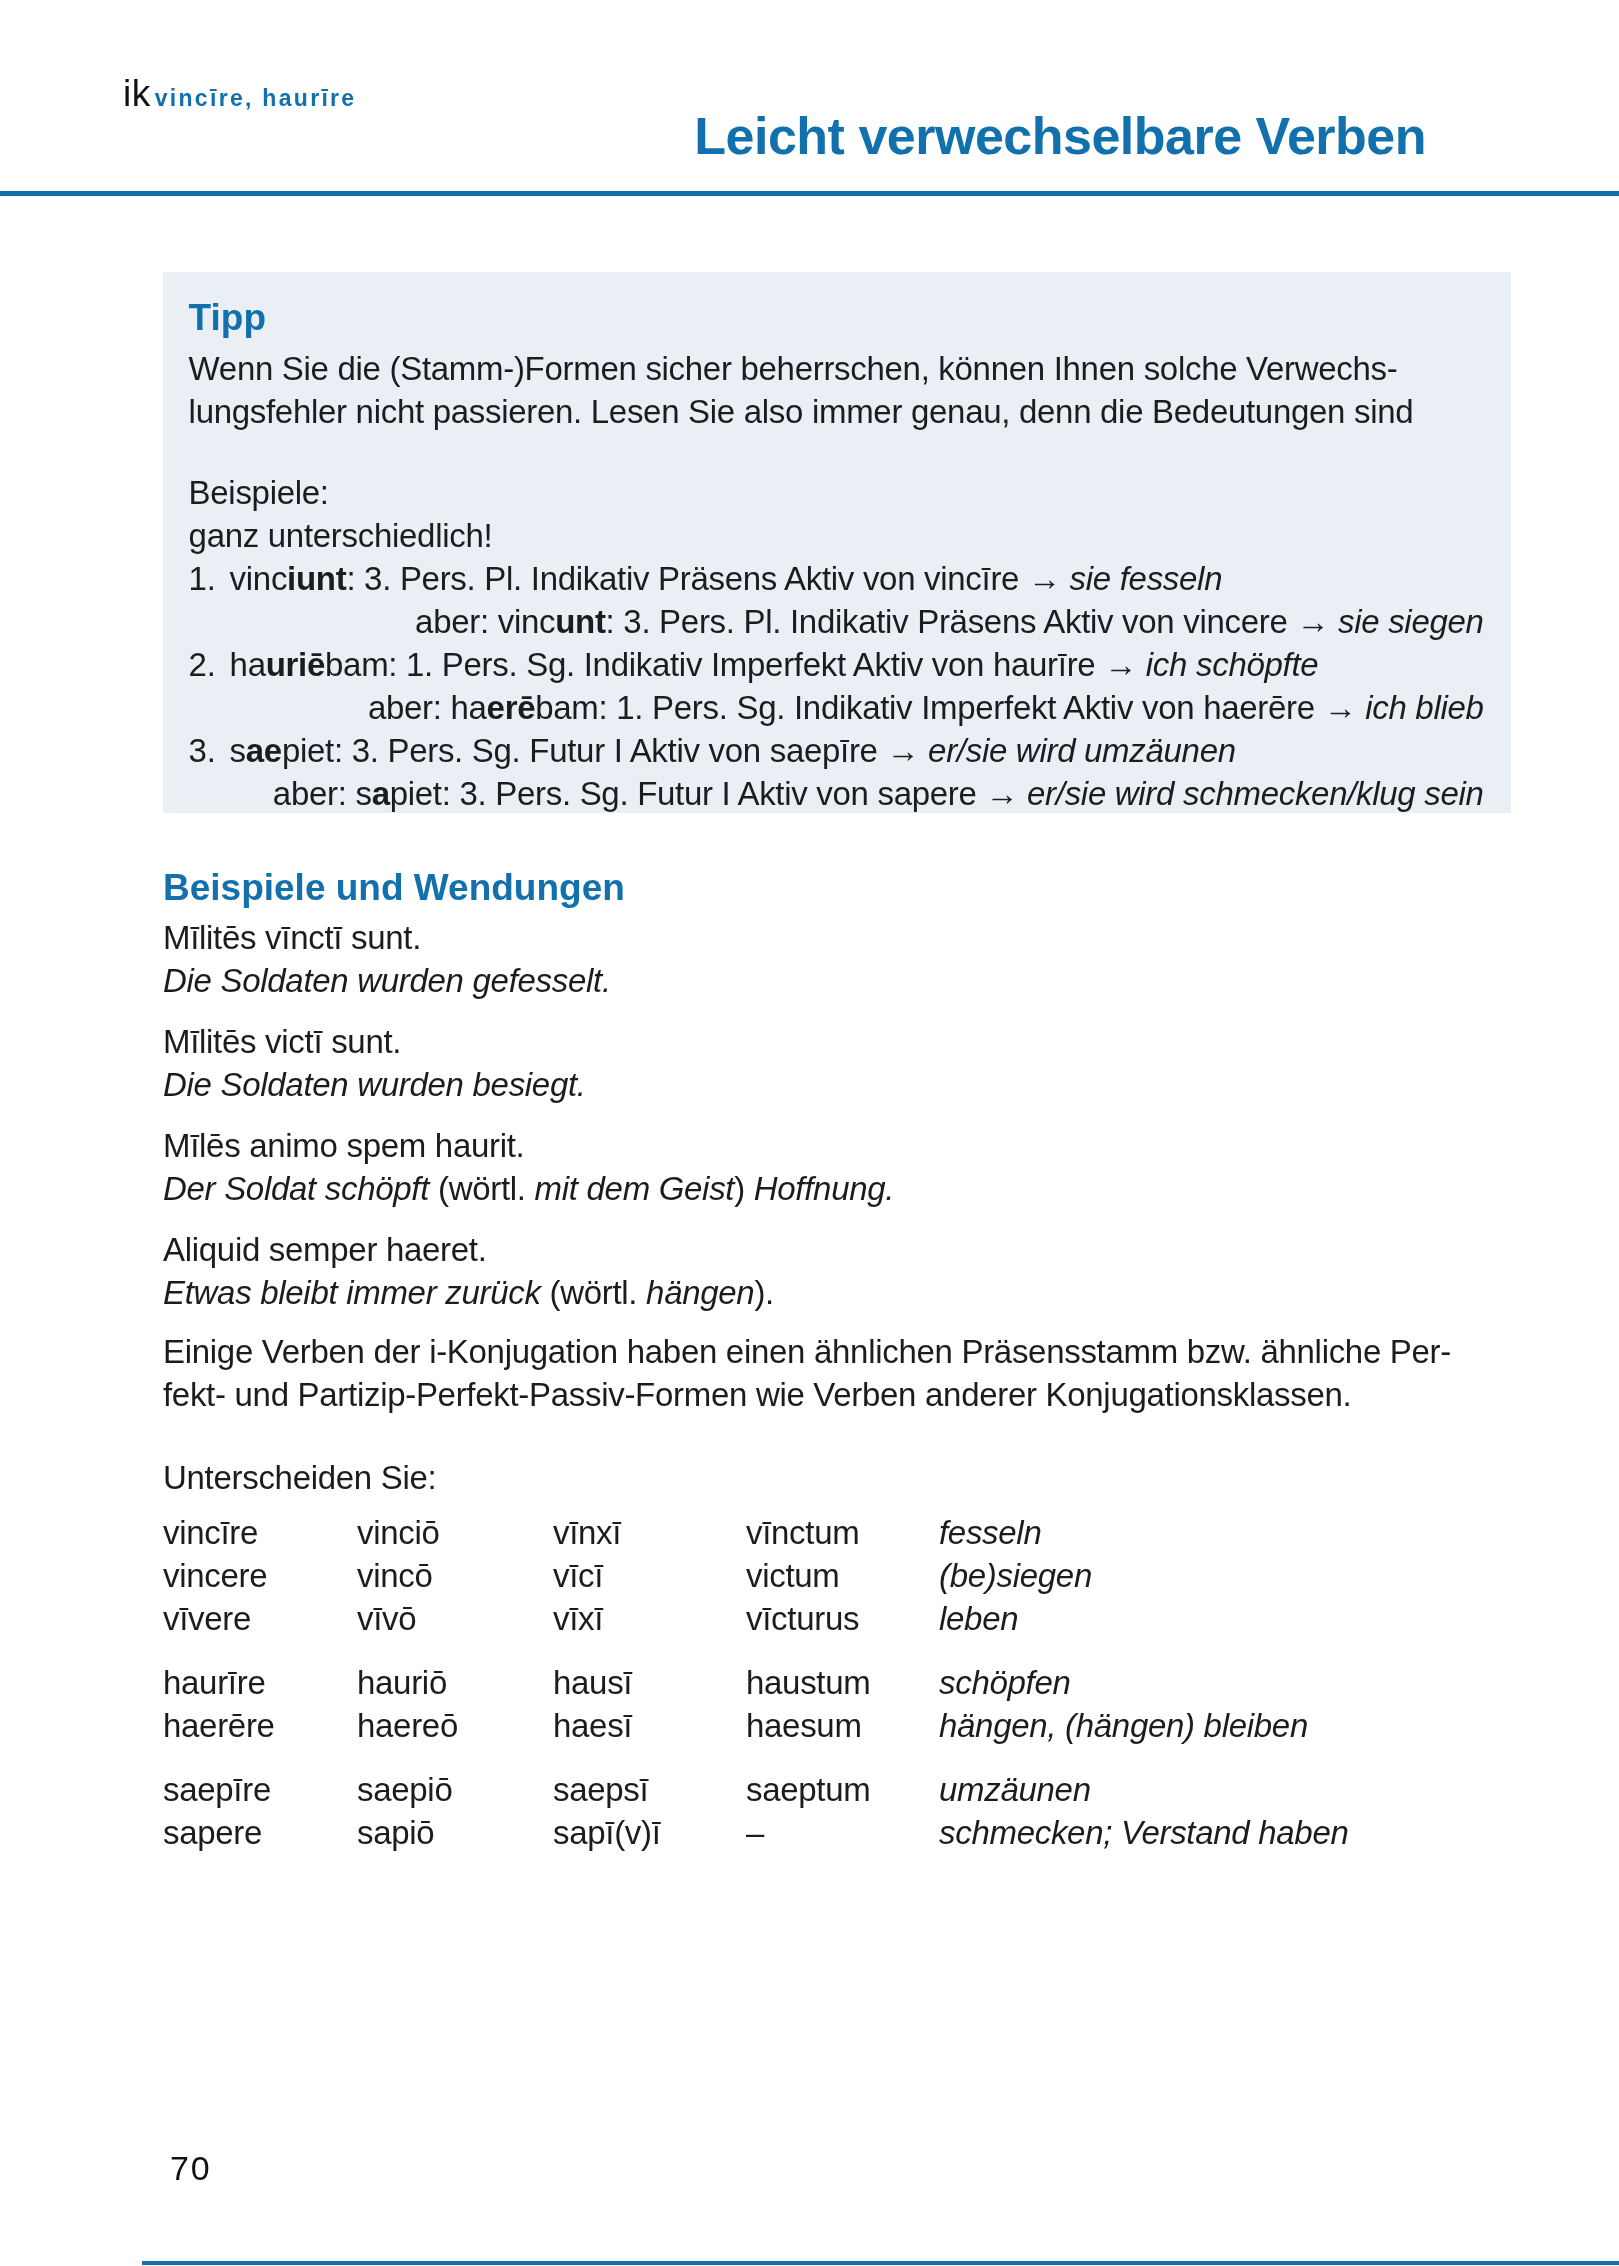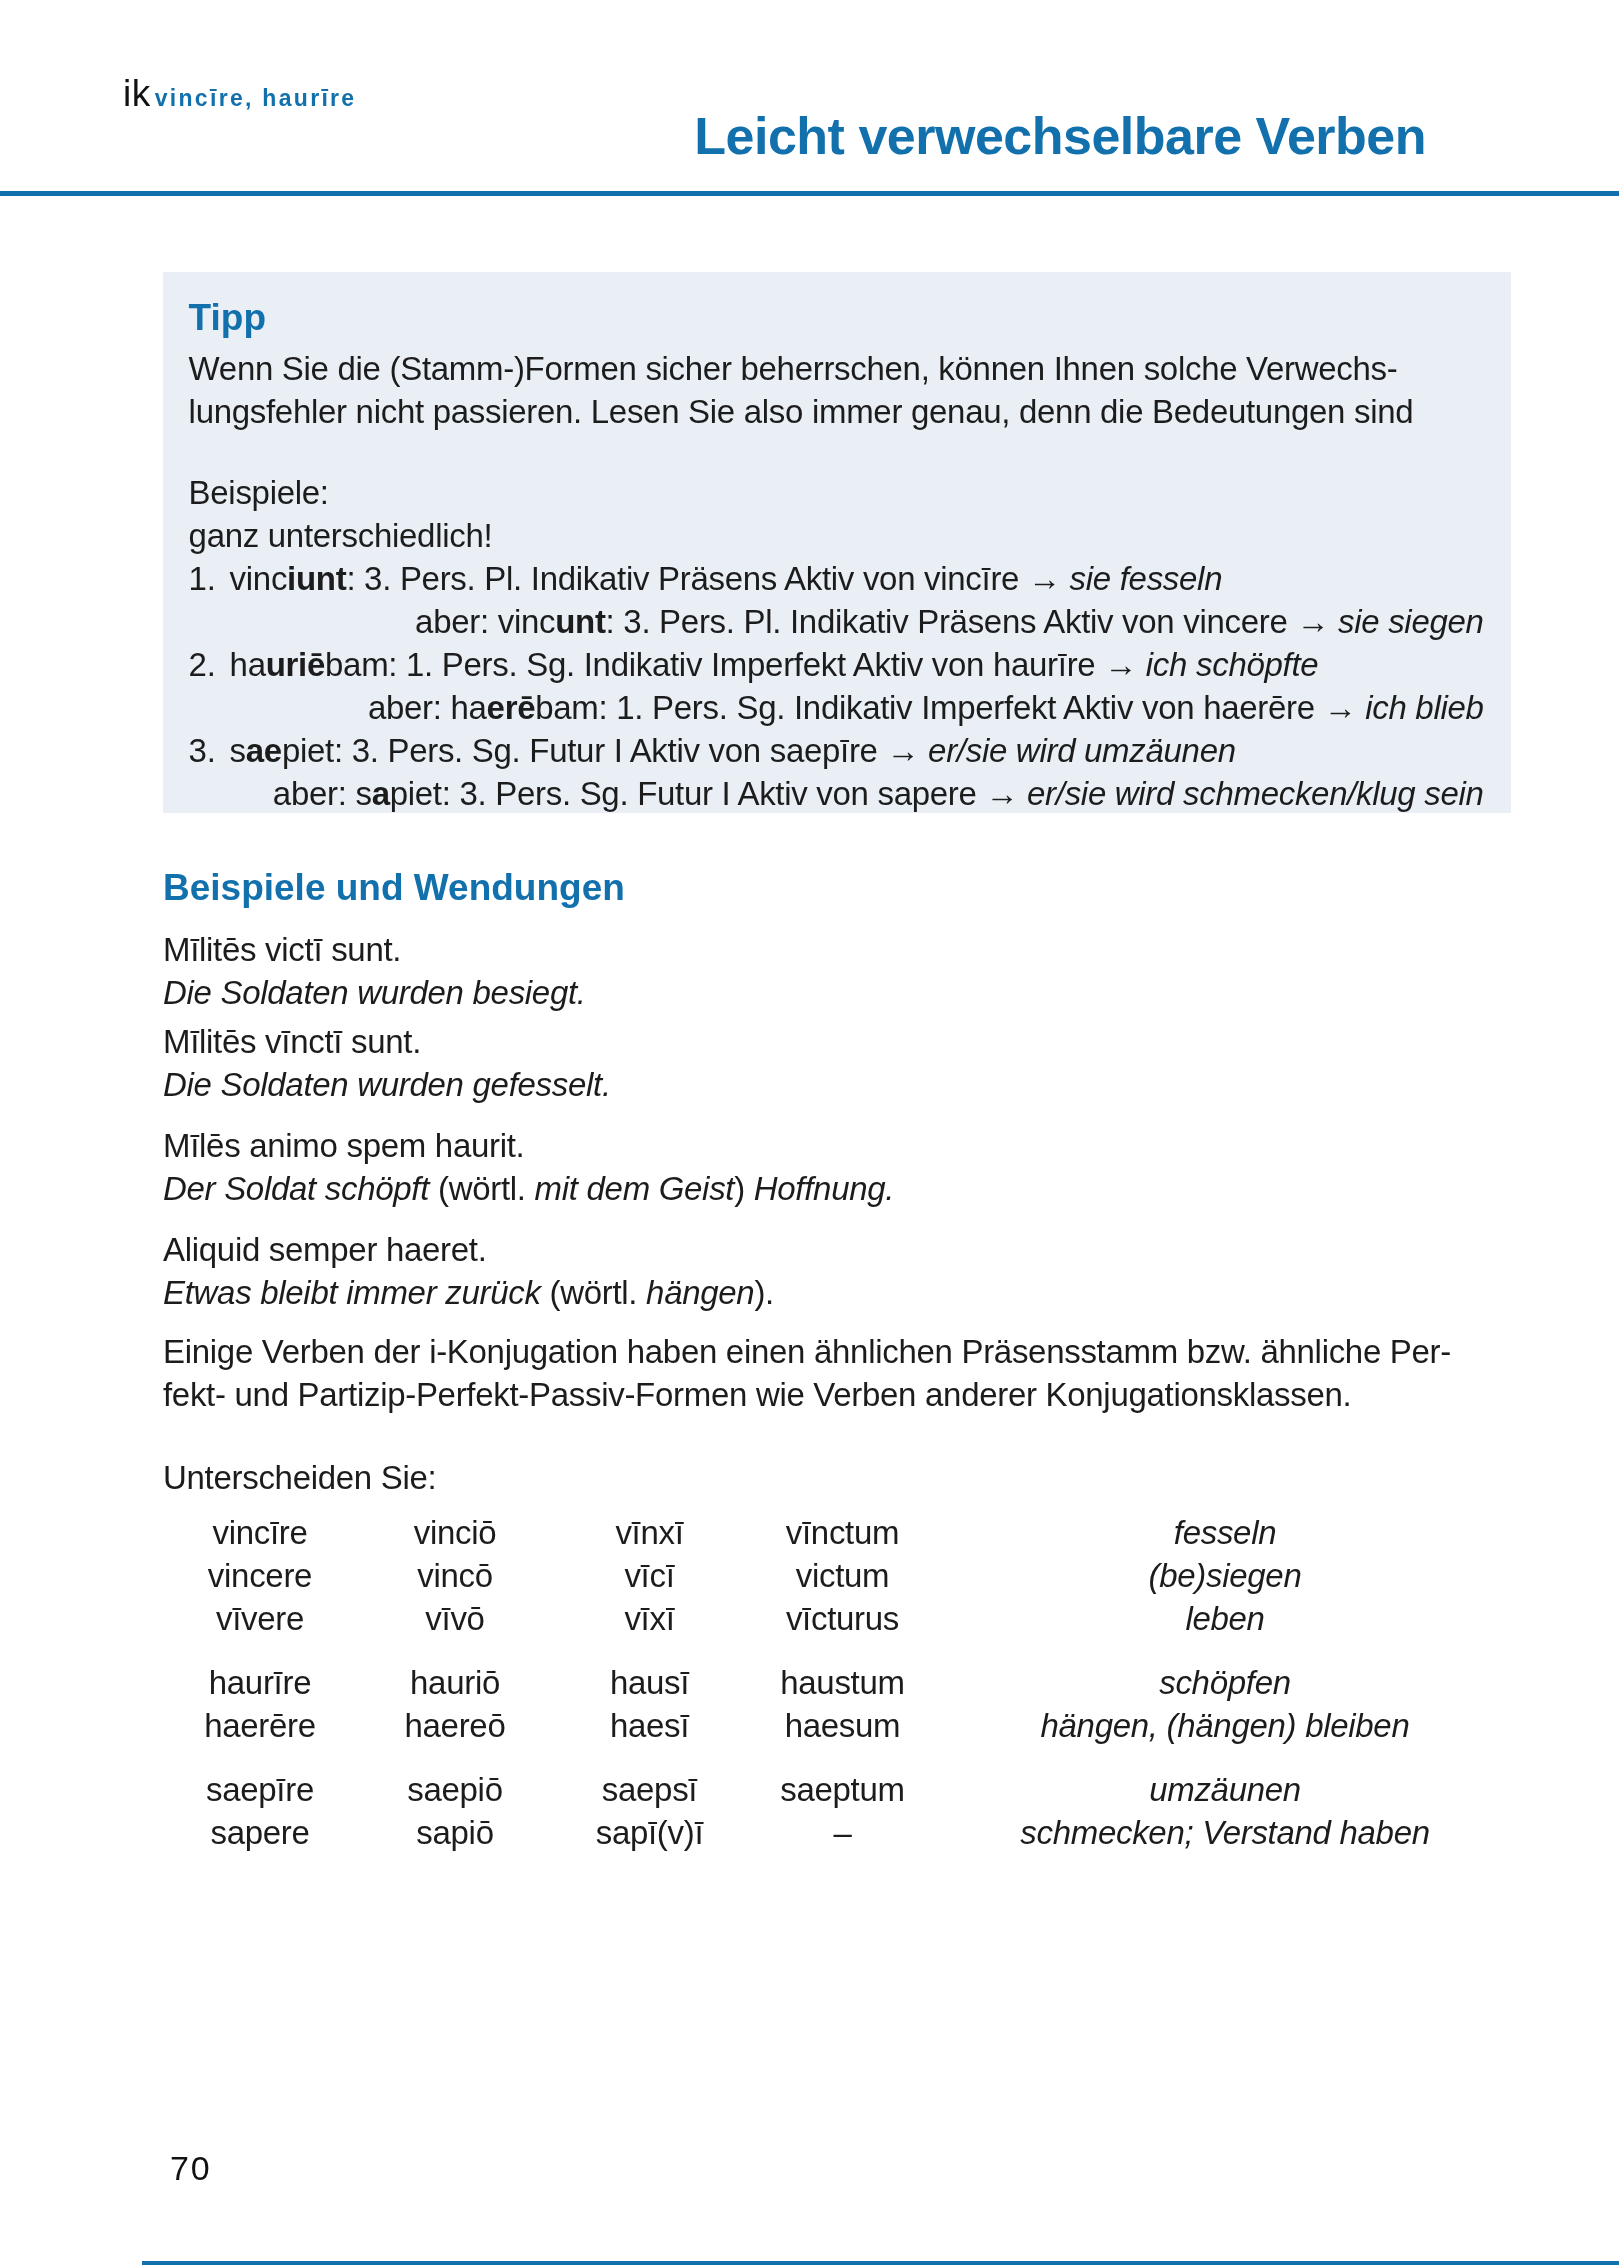--- a/index.html
+++ b/index.html
@@ -37,21 +37,21 @@
   .indent{padding-left:41px;text-align:right;}
 
   .sec-head{color:var(--blue);font-weight:700;font-size:37px;line-height:44px;margin-top:53px;}
   .pair{margin-top:18.3px;}
   .pair.first{margin-top:5.5px;}
   .note{margin-top:16px;}
   .intro{margin-top:40px;}
 
   .verbtable{margin-top:12px;}
   .vrow{display:grid;grid-template-columns:194px 196px 193px 193px auto;}
-  .vrow > div{font-size:33px;line-height:43px;letter-spacing:-0.3px;white-space:nowrap;text-align:center;}
+  .vrow > div{font-size:33px;line-height:43px;letter-spacing:-0.3px;white-space:nowrap;}
   .group-gap{margin-top:21px;}
   .b{font-weight:700;}
   .i{font-style:italic;}
   .meaning{font-style:italic;}
 
   .page-number{position:absolute;left:170px;top:2149px;font-size:34px;letter-spacing:1.8px;color:#111;}
 </style>
 </head>
 <body>
 
@@ -86,27 +86,27 @@
 
     <div class="bodyline list-line">
       <span class="num">3.</span>
       <span><span>s</span><span class="b">ae</span><span>piet: 3. Pers. Sg. Futur I Aktiv von saepīre → </span><span class="i">er/sie wird umzäunen</span></span>
     </div>
     <div class="bodyline indent"><span>aber: s</span><span class="b">a</span><span>piet: 3. Pers. Sg. Futur I Aktiv von sapere → </span><span class="i">er/sie wird schmecken/klug sein</span></div>
   </div>
 
   <div class="sec-head">Beispiele und Wendungen</div>
 
+  <div class="pair first">
+    <div class="bodyline">Mīlitēs vīnctī sunt.</div>
+    <div class="bodyline"><span class="i">Die Soldaten wurden gefesselt.</span></div>
+  </div>
   <div class="pair">
     <div class="bodyline">Mīlitēs victī sunt.</div>
     <div class="bodyline"><span class="i">Die Soldaten wurden besiegt.</span></div>
-  </div>
-  <div class="pair first">
-    <div class="bodyline">Mīlitēs vīnctī sunt.</div>
-    <div class="bodyline"><span class="i">Die Soldaten wurden gefesselt.</span></div>
   </div>
   <div class="pair">
     <div class="bodyline">Mīlēs animo spem haurit.</div>
     <div class="bodyline"><span class="i">Der Soldat schöpft </span><span>(wörtl. </span><span class="i">mit dem Geist</span><span>) </span><span class="i">Hoffnung.</span></div>
   </div>
   <div class="pair">
     <div class="bodyline">Aliquid semper haeret.</div>
     <div class="bodyline"><span class="i">Etwas bleibt immer zurück </span><span>(wörtl. </span><span class="i">hängen</span><span>).</span></div>
   </div>
 

